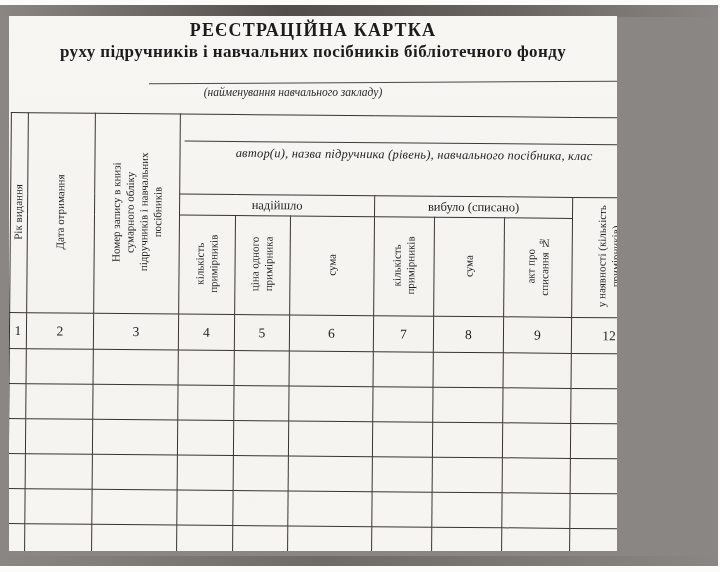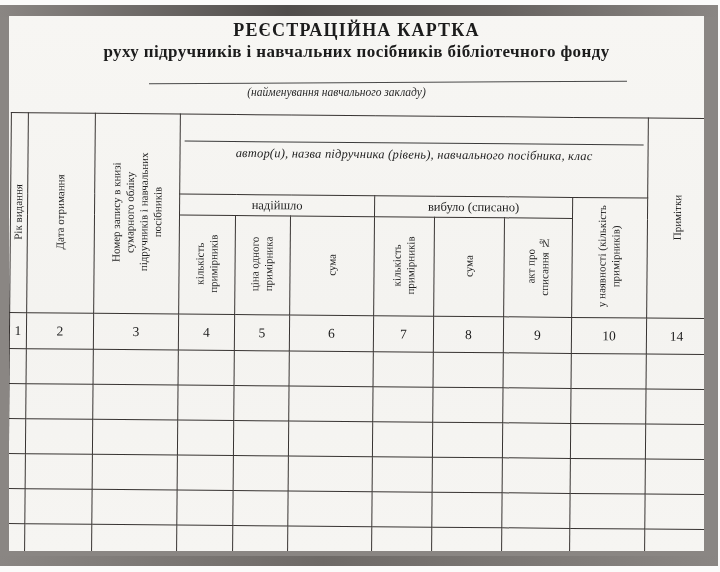--- a/index.html
+++ b/index.html
@@ -29,21 +29,21 @@
   }
   .frame::after { 
     content: "";
     position: absolute; left: 0; bottom: 0; right: 0; height: 10px;
     background: linear-gradient(90deg, #8a8683 0%, #6e6a67 45%, #8a8683 100%);
   }
   
   .page {
     position: absolute;
     left: 9px; top: 16px;
-    width: 695px; height: 535px;
+    width: 608px; height: 535px;
     background: linear-gradient(180deg, #f7f6f3 0%, #f4f3f0 55%, #f6f5f2 100%);
     overflow: hidden;
   }
   .title {
     margin-top: 4px;
     text-align: center;
     font-weight: bold;
     font-size: 18px;
     letter-spacing: 1.2px;
   }
@@ -203,21 +203,21 @@
         <tr class="row-nums">
           <td>1</td>
           <td>2</td>
           <td>3</td>
           <td>4</td>
           <td>5</td>
           <td>6</td>
           <td>7</td>
           <td>8</td>
           <td>9</td>
-          <td>10</td>
+          <td>12</td>
           <td>14</td>
         </tr>
 
       <tr class="row-empty">
             <td></td>
             <td></td>
             <td></td>
             <td></td>
             <td></td>
             <td></td>

